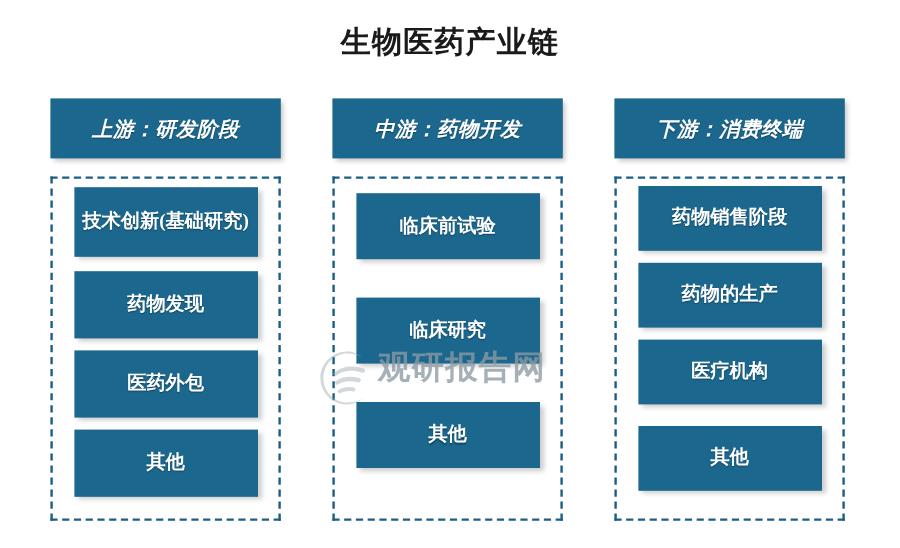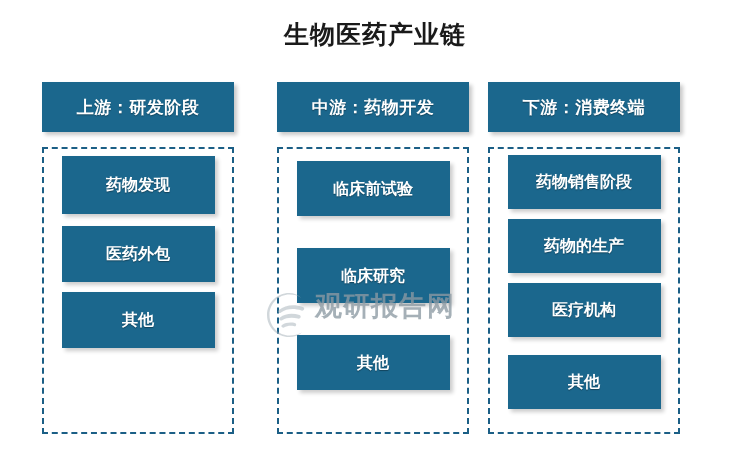--- a/index.html
+++ b/index.html
@@ -35,35 +35,36 @@
     font-family: "Liberation Serif", "DejaVu Serif", serif;
   }
 
   
   .column {
     position: absolute;
     top: 82px;
   }
   .column.col-0 { left: 42px;  width: 192px; }
   .column.col-1 { left: 277px; width: 192px; }
-  .column.col-2 { left: 488px; width: 192px; }
+  .column.col-2 { left: 512px; width: 192px; }
 
   .col-header {
     height: 50px;
     background: #1b678d;
     color: #ffffff;
     display: flex;
     align-items: center;
     justify-content: center;
     font-size: 17px;
     font-weight: bold;
     letter-spacing: 0.5px;
     box-shadow: 3px 3px 4px rgba(0,0,0,0.22);
     text-shadow: 0 1px 1px rgba(0,0,0,0.35);
     font-family: "Liberation Serif", "DejaVu Serif", serif;
+    font-style: italic;
   }
 
   .col-body {
     margin-top: 15px;
     border: 2px dashed #1b5f86;
     height: 287px;
     box-sizing: border-box;
     position: relative;
   }
 
@@ -156,20 +157,21 @@
 <body>
 
 <div id="diagram-root">
 
   <div class="chart-title">生物医药产业链</div>
 
   <div class="column col-0">
     <div class="col-header">上游：研发阶段</div>
     <div class="col-body">
       <div class="items">
+        <div class="item-box">技术创新(基础研究)</div>
         <div class="item-box">药物发现</div>
         <div class="item-box">医药外包</div>
         <div class="item-box">其他</div>
       </div>
     </div>
   </div>
 
   <div class="column col-1">
     <div class="col-header">中游：药物开发</div>
     <div class="col-body">

